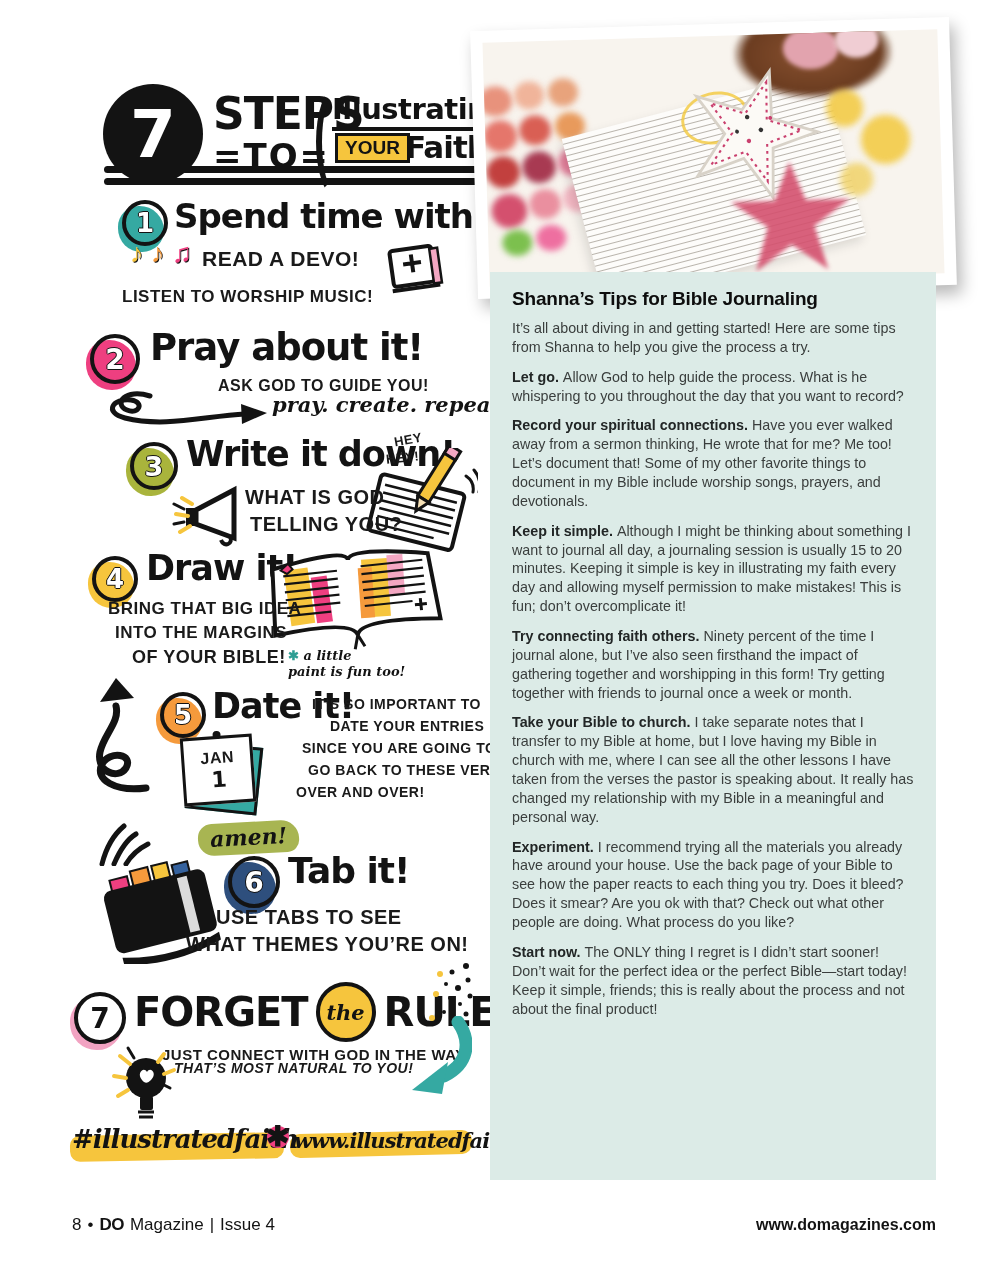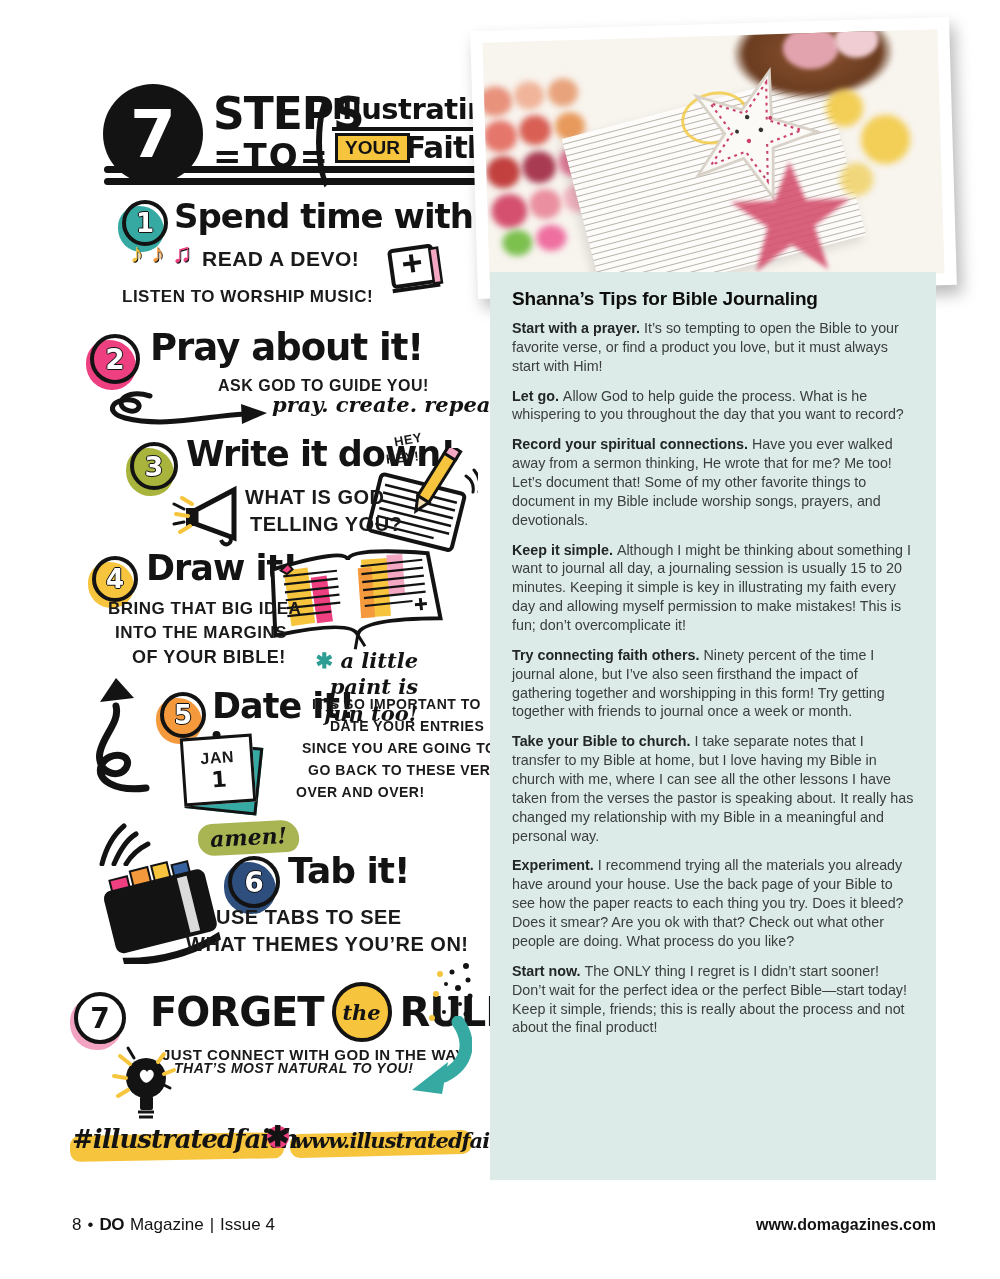--- a/index.html
+++ b/index.html
@@ -26,21 +26,21 @@
   .hdr-to{left:213px;top:136px;font-size:34px;letter-spacing:2px;}
   .paren{position:absolute;width:26px;height:96px;border:6px solid transparent;border-radius:50%;}
   .paren.l{border-left:6px solid #131313;}
   .paren.r{border-right:6px solid #131313;}
   .hdr-illustrating{left:332px;top:92px;font-size:29px;letter-spacing:-.5px;border-bottom:4px solid #131313;padding-bottom:1px;}
   .your-box{left:335px;top:133px;background:#f6c53d;border:3px solid #131313;padding:1px 7px;
             font-family:"Liberation Sans",sans-serif;font-weight:700;font-size:19px;color:#131313;}
   .hdr-faith{left:405px;top:129px;font-size:31px;}
   .rule{left:104px;height:7px;background:#131313;border-radius:4px;}
 
-  .note-script{font-size:21px;line-height:1.25;text-align:right;}
+  .note-script{font-size:13px;line-height:1.25;text-align:left;}
   .amen{background:#a8b552;border-radius:14px 18px 12px 16px;padding:2px 12px 4px 12px;
         font-size:22px;transform:rotate(-3deg);}
   .olive-ast{color:#2e9e94;font-style:normal;}
 
   .the-circle{width:52px;height:52px;background:#f6c53d;border:4px solid #131313;border-radius:50%;
               display:flex;align-items:center;justify-content:center;
               font-family:"DejaVu Serif",serif;font-style:italic;font-weight:700;font-size:21px;color:#131313;}
 
   .hl-wrap{left:70px;top:1120px;width:410px;height:46px;}
   .hl-bar{position:absolute;background:#f6c53d;border-radius:10px;}
@@ -224,21 +224,21 @@
   </g>
 </svg>
 <div class="abs hand-caps" style="left:216px;top:906px;font-size:20px;">USE TABS TO SEE</div>
 <div class="abs hand-caps" style="left:186px;top:933px;font-size:20px;">WHAT THEMES YOU’RE ON!</div>
 
 <div class="badge" style="left:74px;top:992px;width:52px;height:52px;">
   <div class="blob" style="background: rgb(242, 163, 194);"></div>
   <div class="ring" style="font-size:28px;color:#131313;text-shadow:none;background:#fff;">7</div>
 </div>
 <div class="abs" style="left:134px;top:982px;display:flex;align-items:center;gap:8px;">
-  <span class="hand-title" style="font-size:40px;margin-left:16px;">FORGET</span>
+  <span class="hand-title" style="font-size:40px;">FORGET</span>
   <span class="the-circle" style="background: rgb(246, 197, 61);">the</span>
   <span class="hand-title" style="font-size:40px;">RULES!</span>
 </div>
 <svg class="abs" style="left:416px;top:960px;" width="58" height="72" viewBox="0 0 58 72">
   <g fill="#131313">
     <circle cx="50" cy="6" r="3"></circle>
       <circle cx="36" cy="12" r="2.5"></circle>
       <circle cx="52" cy="20" r="2.5"></circle>
     <circle cx="42" cy="28" r="3"></circle>
       <circle cx="30" cy="24" r="2"></circle>
@@ -326,21 +326,21 @@
       </g>
     </svg>
     <svg class="blur2" style="position:absolute;left:238px;top:128px;" width="130" height="110" viewBox="0 0 100 85">
       <polygon points="50,0 62,30 96,30 68,50 78,84 50,64 22,84 32,50 4,30 38,30" fill="#d4506e" opacity="0.9"></polygon>
     </svg>
   </div>
 </div>
 
 <div class="abs tips" style="background: rgb(220, 235, 231);">
   <h2>Shanna’s Tips for Bible Journaling</h2>
-  <p><span class="tip-lead">Start with a prayer.</span><span>It’s so tempting to open the Bible to your favorite verse, or find a product you love, but it must always start with Him!</span></p>
+  <p>It’s all about diving in and getting started! Here are some tips from Shanna to help you give the process a try.</p>
   <p><span class="tip-lead">Let go.</span><span>Allow God to help guide the process. What is he whispering to you throughout the day that you want to record?</span></p>
   <p><span class="tip-lead">Record your spiritual connections.</span><span>Have you ever walked away from a sermon thinking, He wrote that for me? Me too! Let’s document that! Some of my other favorite things to document in my Bible include worship songs, prayers, and devotionals.</span></p>
   <p><span class="tip-lead">Keep it simple.</span><span>Although I might be thinking about something I want to journal all day, a journaling session is usually 15 to 20 minutes. Keeping it simple is key in illustrating my faith every day and allowing myself permission to make mistakes! This is fun; don’t overcomplicate it!</span></p>
   <p><span class="tip-lead">Try connecting faith others.</span><span>Ninety percent of the time I journal alone, but I’ve also seen firsthand the impact of gathering together and worshipping in this form! Try getting together with friends to journal once a week or month.</span></p>
   <p><span class="tip-lead">Take your Bible to church.</span><span>I take separate notes that I transfer to my Bible at home, but I love having my Bible in church with me, where I can see all the other lessons I have taken from the verses the pastor is speaking about. It really has changed my relationship with my Bible in a meaningful and personal way.</span></p>
   <p><span class="tip-lead">Experiment.</span><span>I recommend trying all the materials you already have around your house. Use the back page of your Bible to see how the paper reacts to each thing you try. Does it bleed? Does it smear? Are you ok with that? Check out what other people are doing. What process do you like?</span></p>
   <p><span class="tip-lead">Start now.</span><span>The ONLY thing I regret is I didn’t start sooner! Don’t wait for the perfect idea or the perfect Bible—start today! Keep it simple, friends; this is really about the process and not about the final product!</span></p>
 </div>
 
 <div class="abs footer">

